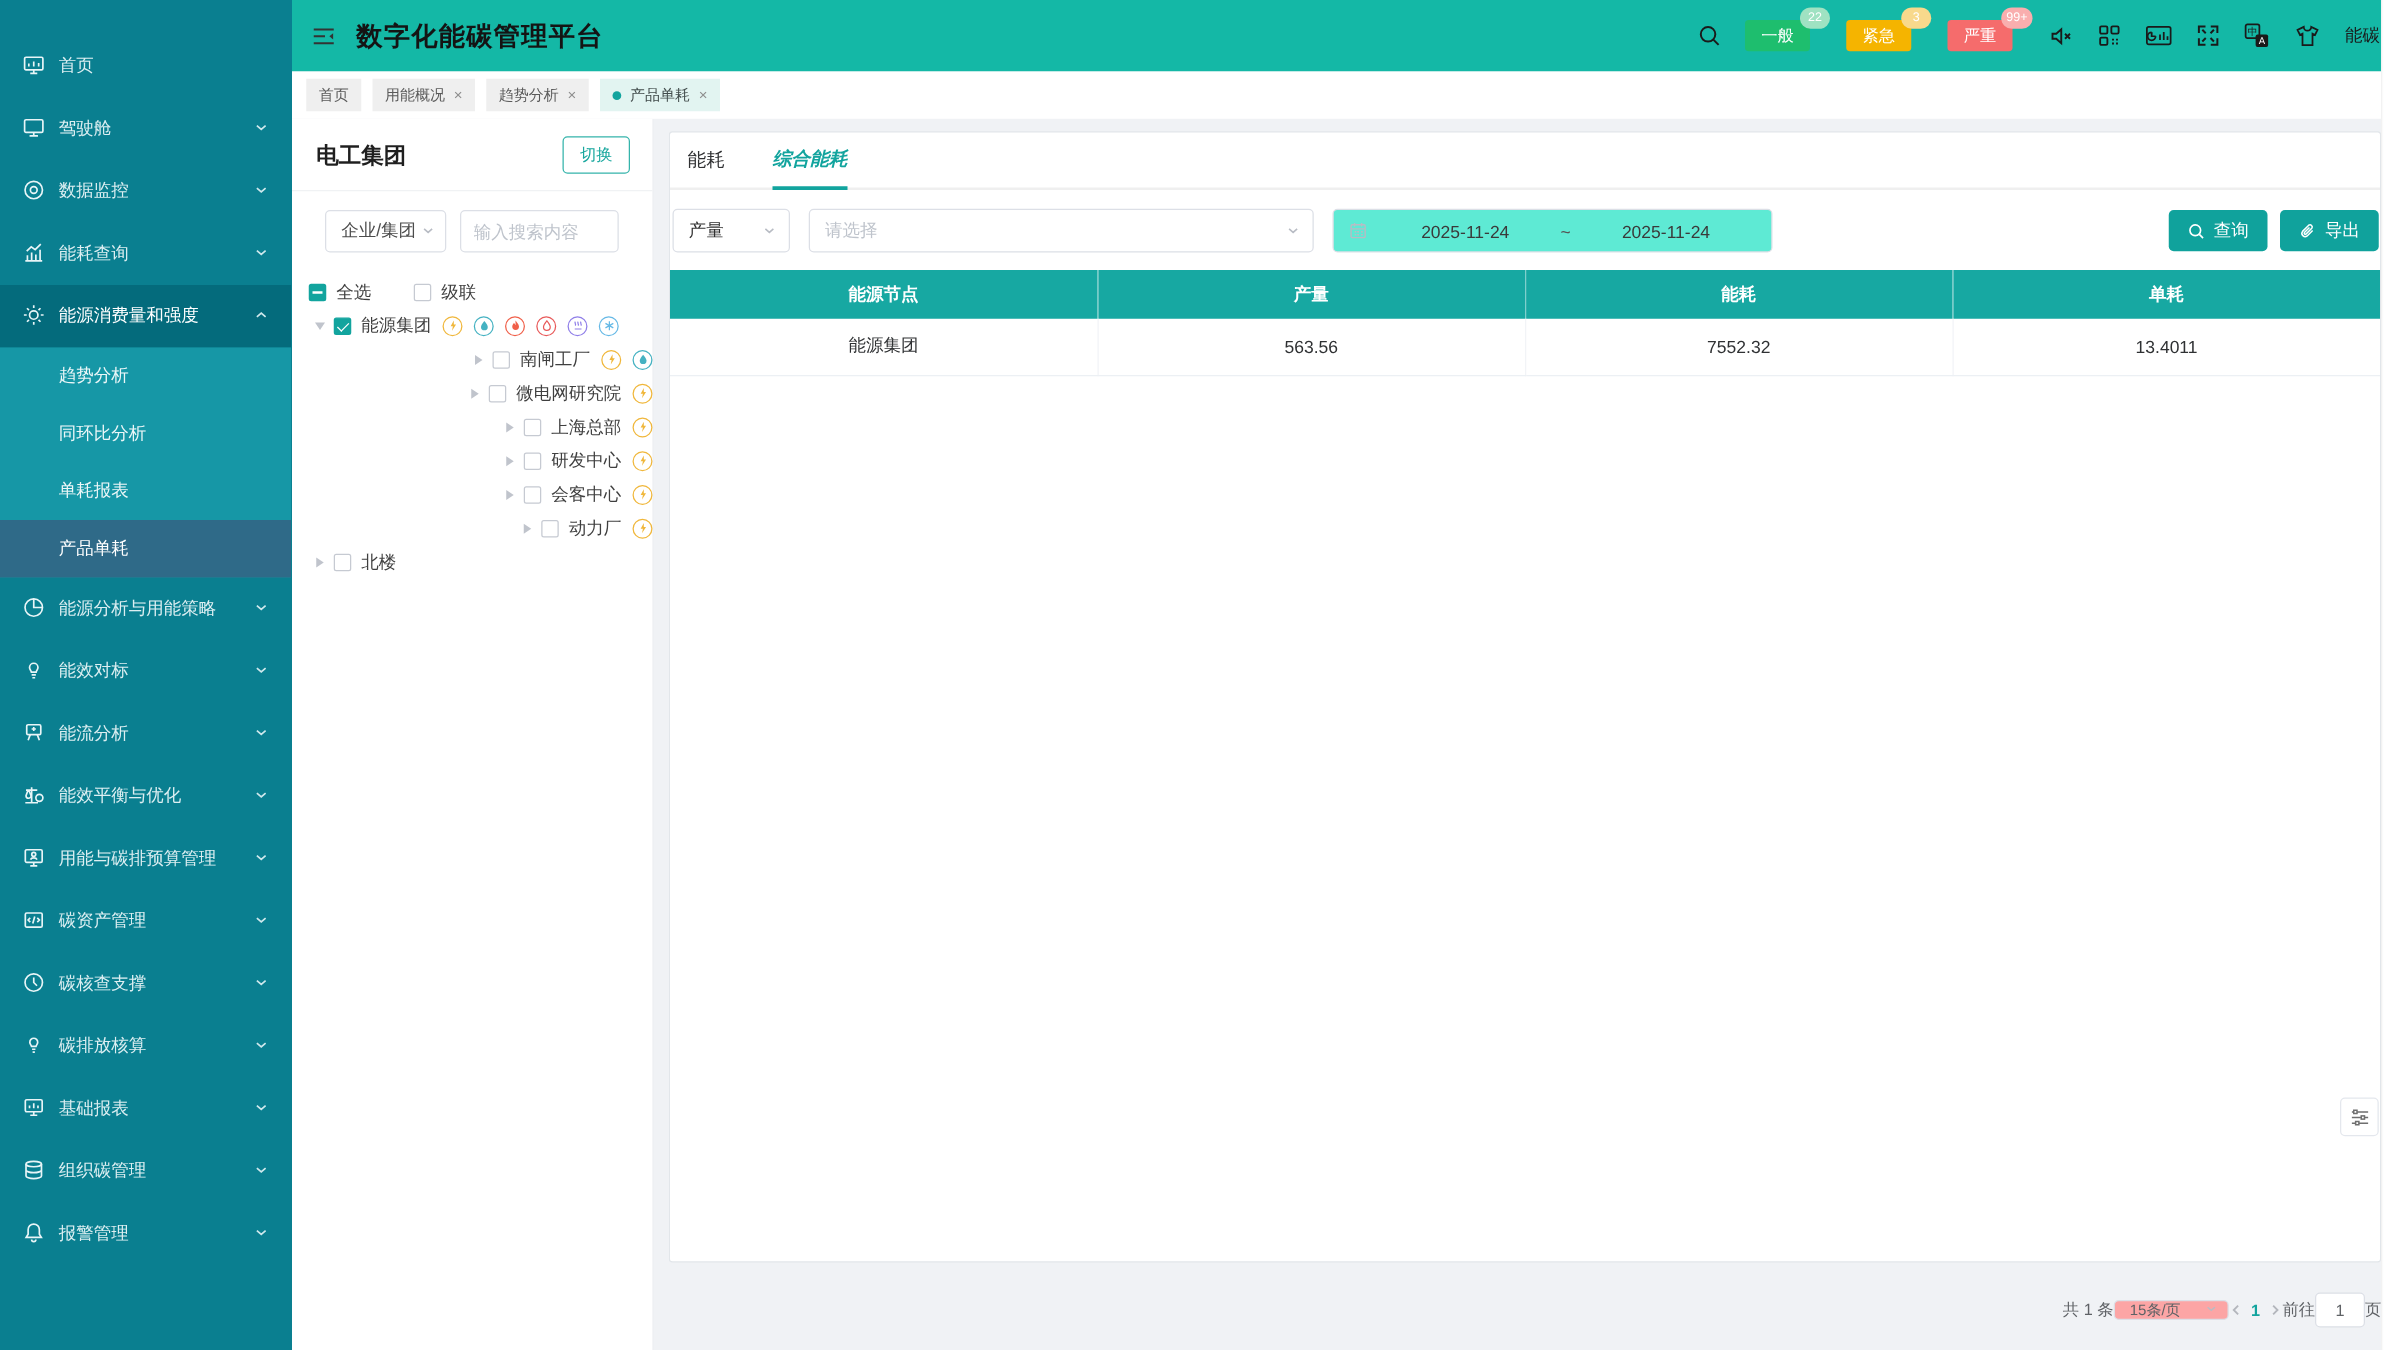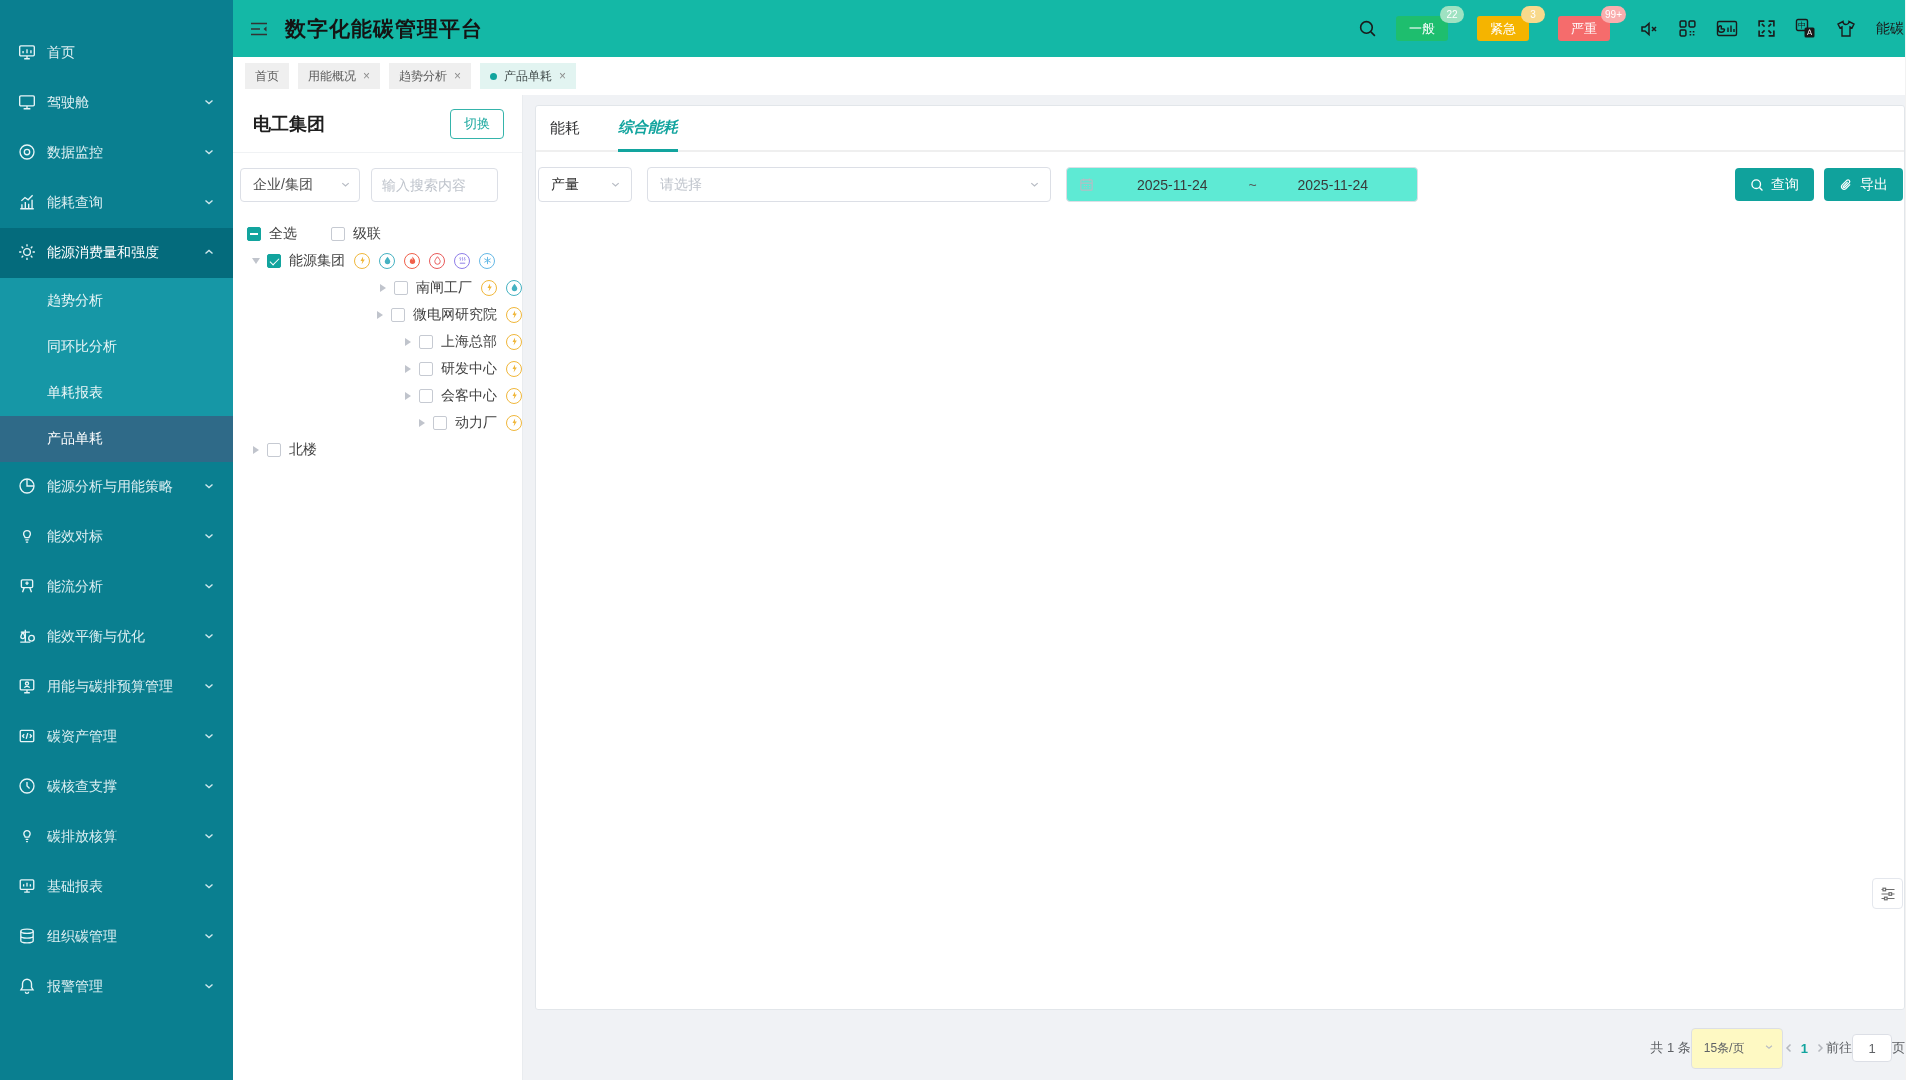--- a/index.html
+++ b/index.html
@@ -46,21 +46,21 @@
   .crumb .dot { width:7px; height:7px; border-radius:50%; background:#12a49e; }
 
   
   .tree-panel { position:fixed; left:233px; top:95px; width:290px; bottom:0; background:#fff;
     border-right:1px solid #e9ecef; z-index:10; }
   .tree-header { display:flex; align-items:center; justify-content:space-between;
     padding:14px 18px 13px 20px; border-bottom:1px solid #f0f2f4; }
   .tree-title { font-size:18px; font-weight:bold; color:#1f1f1f; }
   .switch-btn { border:1px solid #35b4ab; color:#18a79e; font-size:13px; padding:5px 13px;
     border-radius:4px; background:#fff; cursor:pointer; }
-  .tree-controls { display:flex; gap:11px; padding:15px 7px 12px; }
+  .tree-controls { display:flex; gap:11px; padding:15px 27px 12px; }
   .type-select { width:120px; height:34px; border:1px solid #dcdfe6; border-radius:4px;
     display:flex; align-items:center; justify-content:space-between; padding:0 8px 0 12px;
     font-size:14px; color:#4c4c4c; cursor:pointer; background:#fff; }
   .type-select .sel-chev { color:#b8bcc4; }
   .search-input { width:127px; height:34px; border:1px solid #dcdfe6; border-radius:4px;
     padding:0 10px; font-size:14px; color:#333; outline:none; }
   .search-input::placeholder { color:#bfc4cc; }
   .tree { padding:6px 0 0 14px; font-size:14px; color:#4e4e4e; }
   .trow { display:flex; align-items:center; height:27px; gap:8px; cursor:pointer; }
   .trow.lvl0 { padding-left:6px; }
@@ -113,21 +113,21 @@
     border-bottom:1px solid #ecf0f4; border-right:1px solid #f2f4f7; }
   .dtable td:last-child { border-right:none; }
 
   .colset { position:fixed; left:1872px; top:878px; width:31px; height:31px; background:#fff;
     border:1px solid #e4e7ed; border-radius:4px; display:flex; align-items:center;
     justify-content:center; color:#6f6f6f; cursor:pointer; z-index:15; }
 
   
   .pagebar { position:fixed; top:1033px; right:15px; height:30px; display:flex; align-items:center;
     font-size:13px; color:#5f6266; z-index:10; }
-  .psize { width:92px; height:41px; border:1px solid #dcdfe6; border-radius:4px; background:#fef9c3;
+  .psize { width:92px; height:16px; border:1px solid #dcdfe6; border-radius:4px; background:#fca5a5;
     display:flex; align-items:center; justify-content:space-between; padding:0 8px 0 12px;
     font-size:12px; color:#5f6266; cursor:pointer; }
   .pchev { color:#b4b7bd; cursor:pointer; display:flex; }
   .pnum { color:#12a49e; font-weight:bold; cursor:pointer; padding:0 6px; }
   .goto-input { width:40px; height:28px; border:1px solid #dcdfe6; border-radius:4px;
     text-align:center; font-size:13px; color:#5f6266; outline:none; }
 
   .scroll-strip { position:fixed; right:0; top:0; width:15px; height:1080px; background:#fff;
     border-left:1px solid #f2f2f2; z-index:25; }
 </style>
@@ -598,20 +598,38 @@
       </button>
       <button class="btn-primary">
         <svg width="14" height="14" viewBox="0 0 16 16" fill="none" stroke="#fff" stroke-width="1.4">
             <path d="M12.7 7.3l-5 5a3 3 0 01-4.2-4.2l5.6-5.6a2 2 0 012.8 2.8L6.6 10.6a1 1 0 01-1.4-1.4l4.6-4.6"></path>
           </svg>
         <span>导出</span>
       </button>
     </div>
   </div>
 
+  <table class="dtable">
+    <thead>
+      <tr>
+        <th>能源节点</th>
+        <th>产量</th>
+        <th>能耗</th>
+        <th>单耗</th>
+      </tr>
+    </thead>
+    <tbody>
+      <tr>
+        <td>能源集团</td>
+        <td>563.56</td>
+        <td>7552.32</td>
+        <td>13.4011</td>
+      </tr>
+    </tbody>
+  </table>
 </main>
 
 <div class="colset">
   <svg width="16" height="16" viewBox="0 0 16 16" fill="none" stroke="currentColor" stroke-width="1.2">
     <path d="M1.5 3.5h13M1.5 8h13M1.5 12.5h13"></path>
     <rect x="3" y="2.2" width="2.6" height="2.6" fill="#fff" stroke="currentColor"></rect>
     <rect x="9" y="6.7" width="2.6" height="2.6" fill="#fff" stroke="currentColor"></rect>
     <rect x="4.5" y="11.2" width="2.6" height="2.6" fill="#fff" stroke="currentColor"></rect>
   </svg>
 </div>

